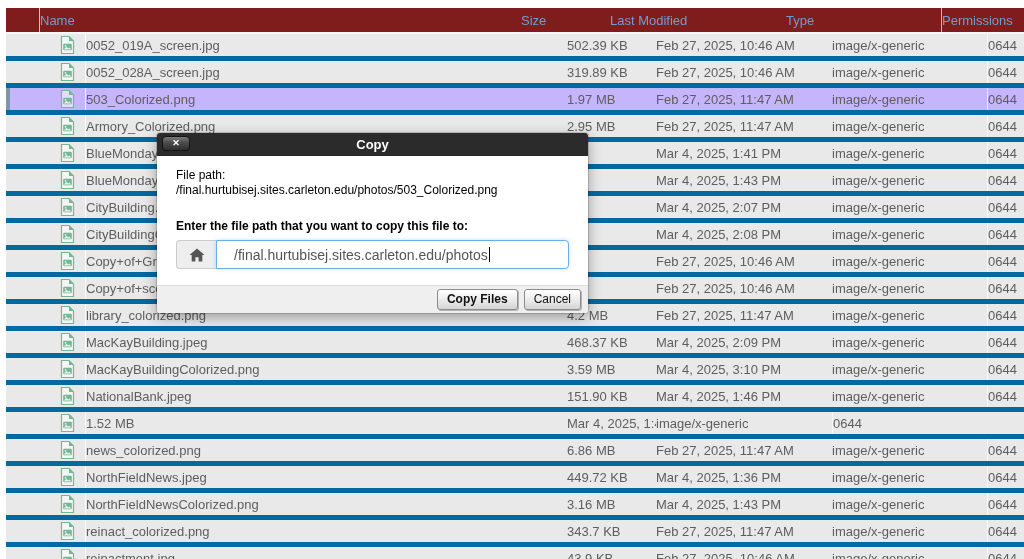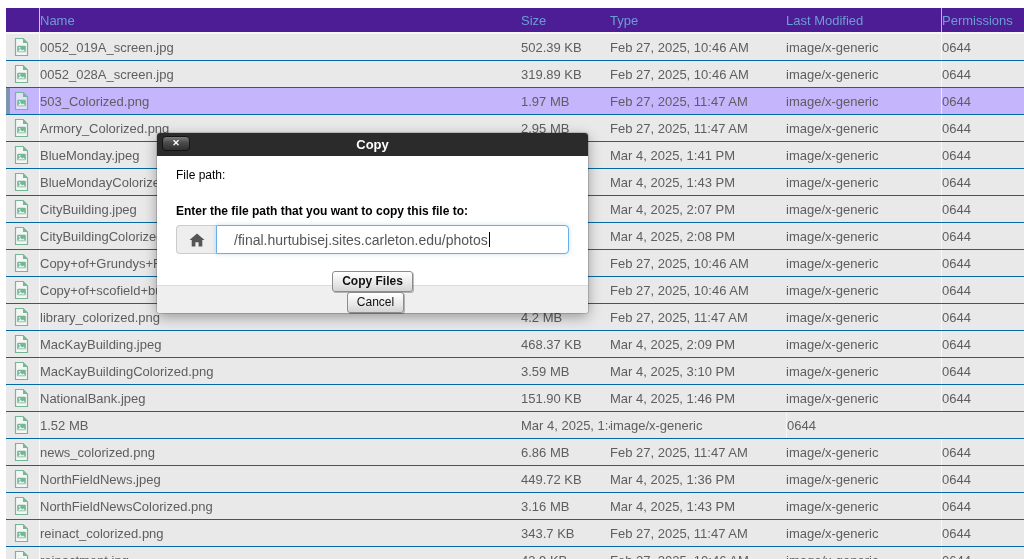--- a/index.html
+++ b/index.html
@@ -4,23 +4,23 @@
 <style>
   * { margin:0; padding:0; box-sizing:border-box; }
   html,body { width:1024px; height:559px; overflow:hidden; background:#fff;
               font-family:"Liberation Sans", sans-serif; }
   .stage { position:relative; width:1024px; height:559px; }
 
   
   .file-table { position:absolute; top:8px; left:6px; width:1018px; }
   .grid-row { display:grid; grid-template-columns:34px 481px 89px 176px 155px 1fr;
               align-items:center; }
-  .thead { height:26px; background:#4c1d95; border-bottom:2px solid #f7f7f7; }
+  .thead { height:26px; background:#7f1d1d; border-bottom:2px solid #f7f7f7; }
   .thead .hcell { font-size:13px; color:#6d9ed3; }
-  .trow { height:27px; background:#e9e9e9; border-bottom:1px solid #0369a1; }
+  .trow { height:27px; background:#e9e9e9; border-bottom:5px solid #0369a1;padding-left:46px; }
   .trow.selected { background:#c4b5fd; box-shadow:inset 4px 0 0 #7e96ab; }
   .cell { font-size:13px; color:#5e5e5e; white-space:nowrap; overflow:hidden; }
   .icon-cell { height:100%; display:flex; align-items:center; padding-left:8px;
                border-right:1px solid rgba(255,255,255,.75); }
   .perm-cell, .hcell.perm-cell { border-left:1px solid rgba(255,255,255,.65);
                height:100%; display:flex; align-items:center; }
 
   
   .modal { position:absolute; left:157px; top:133px; width:431px; z-index:10;
            background:#fff; border-radius:3px;
@@ -44,40 +44,40 @@
            border-radius:4px 0 0 4px; display:flex; align-items:center;
            justify-content:center; cursor:pointer; }
   .path-input { flex:1; background:#fff; border:1px solid #66afe9;
                 border-radius:0 4px 4px 0; display:flex; align-items:center;
                 padding-left:17px; font-size:14px; color:#555;
                 box-shadow:0 0 4px rgba(102,175,233,.4); cursor:text; }
   .caret { display:inline-block; width:1px; height:15px; background:#000;
            margin-left:1px; }
   .modal-footer { height:28px; background:#efefef; border-top:1px solid #ddd;
                   border-radius:0 0 3px 3px; display:flex; align-items:center;
-                  justify-content:flex-end; padding:0 7px;flex-direction:column; }
+                  justify-content:flex-end; padding:0 7px; }
   .btn { font-family:"Liberation Sans", sans-serif; font-size:12px; color:#111;
          background:linear-gradient(#fff, #e8e8e8 60%, #d4d4d4);
          border:1px solid #8c8c8c; border-radius:3px; padding:2px 9px 3px 9px;
          box-shadow:1px 1px 0 rgba(0,0,0,.25); cursor:pointer; }
   .btn.primary { font-weight:bold; }
   .btn + .btn { margin-left:6px; }
 </style>
 </head>
 <body>
 
 <div class="stage">
 
   <div class="file-table">
     <div class="grid-row thead">
       <div class="hcell icon-cell"></div>
       <div class="hcell">Name</div>
       <div class="hcell">Size</div>
+      <div class="hcell">Last Modified</div>
       <div class="hcell">Type</div>
-      <div class="hcell">Last Modified</div>
       <div class="hcell perm-cell">Permissions</div>
     </div>
     <div id="tbody">
         <div class="grid-row trow">
           <div class="icon-cell">
             <svg width="15" height="18" viewBox="0 0 15 18">
               <path d="M1.5 0.5 H9 L13.5 5 V17.5 H1.5 Z" fill="#ffffff" fill-opacity="0.55" stroke="#74b795" stroke-width="1.2"></path>
               <path d="M9 0.5 V5 H13.5 Z" fill="#74b795"></path>
               <rect x="3.2" y="7.8" width="8.6" height="6.4" rx="1" fill="#74b795"></rect>
               <circle cx="5.6" cy="9.8" r="0.9" fill="#eaf4ee"></circle>
@@ -396,20 +396,21 @@
       </div>
   </div>
 
   <div class="modal">
     <div class="modal-header">
       <div class="modal-close">✕</div>
       <div class="modal-title">Copy</div>
     </div>
     <div class="modal-body">
       <div class="fp-label">File path:</div>
+      <div class="fp-value">/final.hurtubisej.sites.carleton.edu/photos/503_Colorized.png</div>
       <span class="prompt">Enter the file path that you want to copy this file to:</span>
       <div class="input-group">
         <div class="addon">
           <svg width="16" height="14" viewBox="0 0 16 14">
             <path d="M8 0.5 L15.5 7 H13.3 V13.5 H9.6 V9.2 H6.4 V13.5 H2.7 V7 H0.5 Z" fill="#555"></path>
           </svg>
         </div>
         <div class="path-input">
           <span>/final.hurtubisej.sites.carleton.edu/photos</span>
           <span class="caret"></span>

